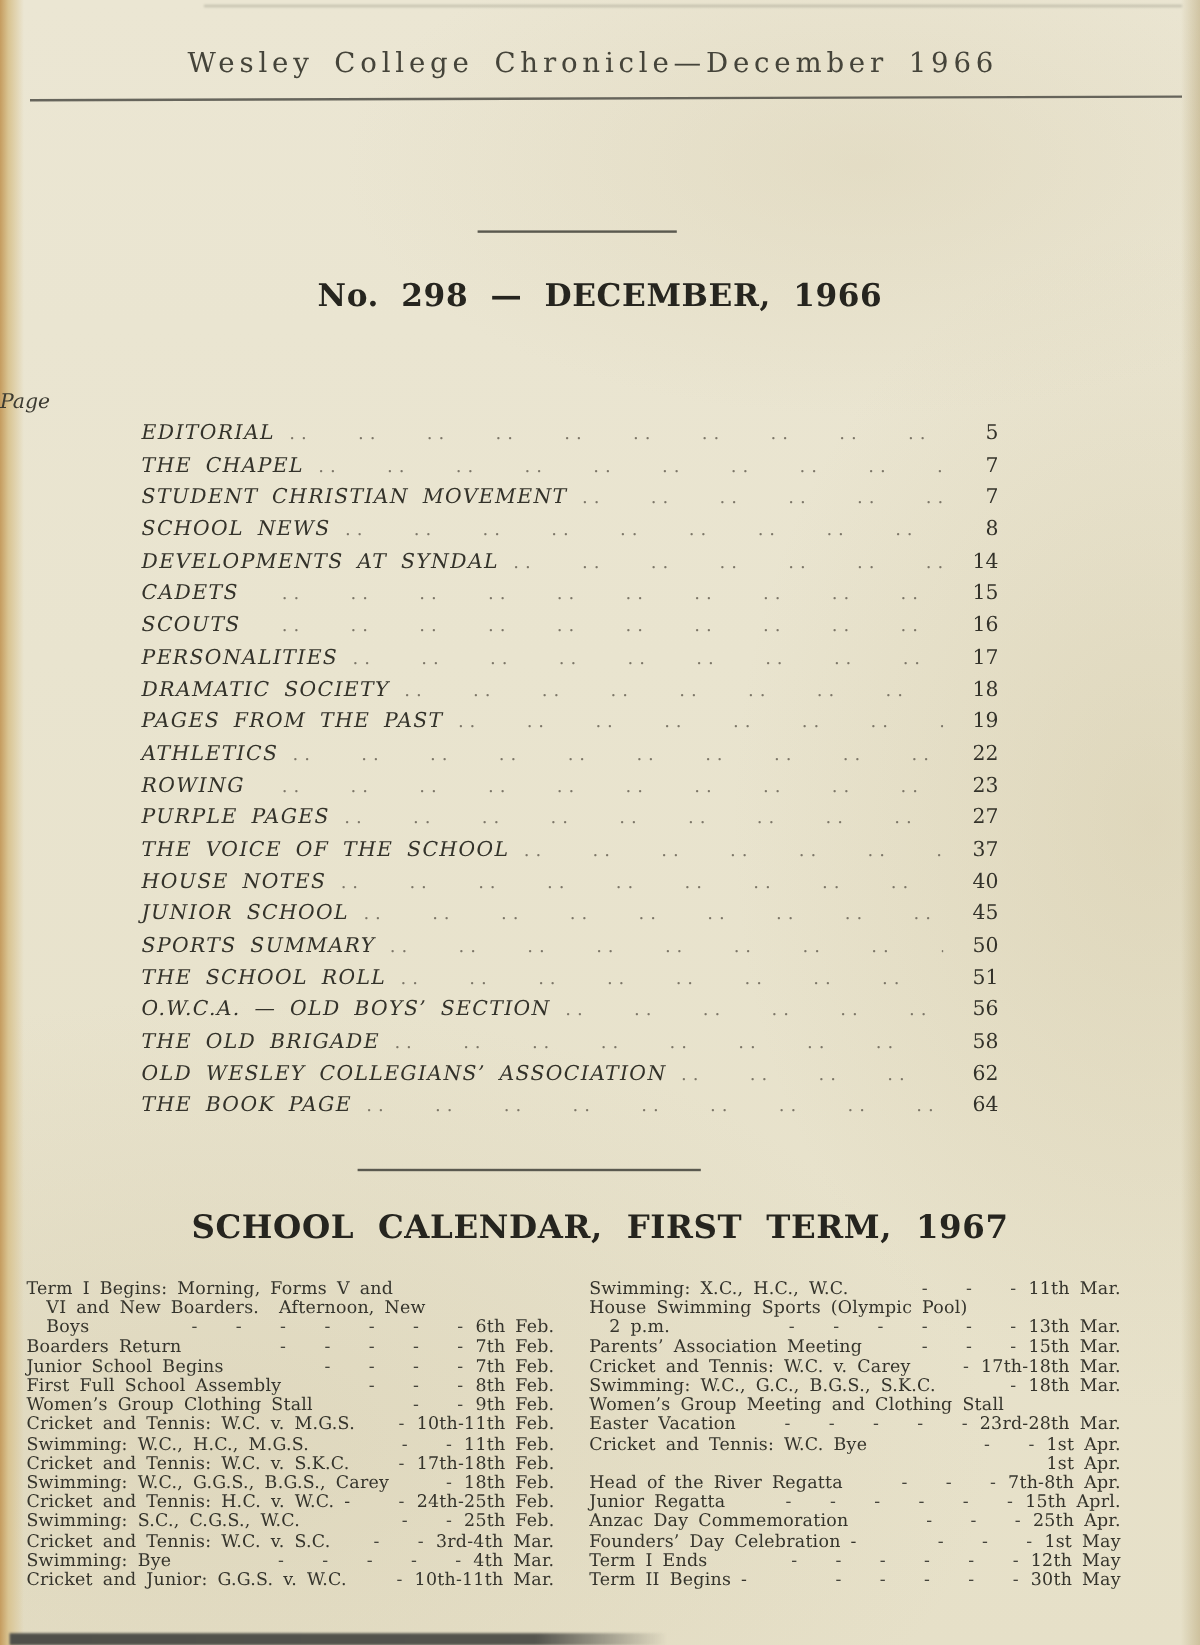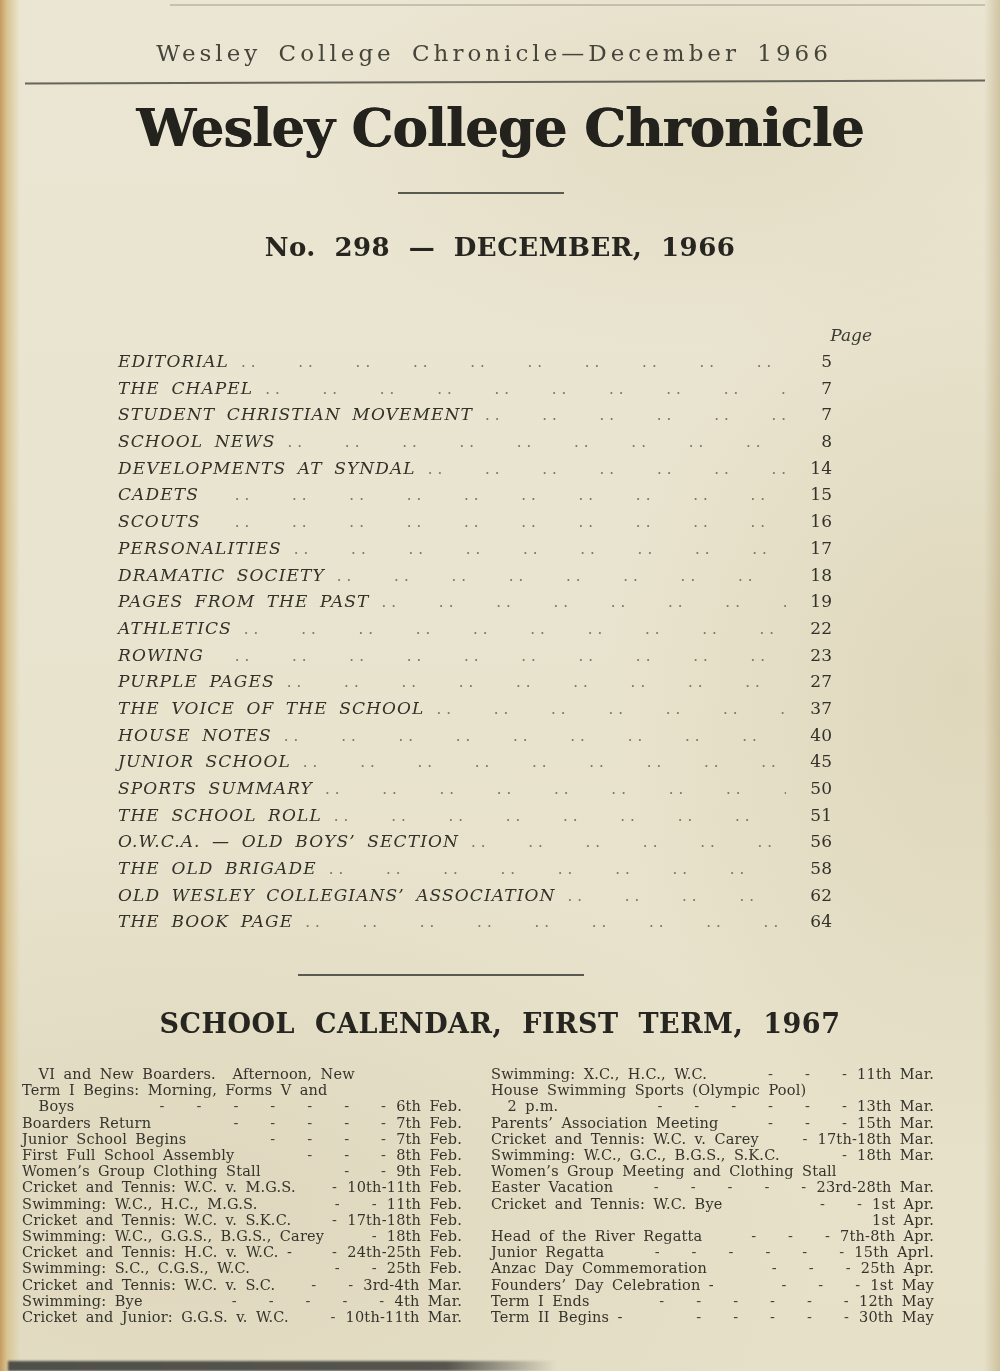--- a/index.html
+++ b/index.html
@@ -32,22 +32,22 @@
     background:#4f4e46;transform:rotate(-.18deg);opacity:.85;}
   .masthead{position:absolute;top:96px;left:0;right:0;margin:0;text-align:center;
     font-size:53px;font-weight:700;letter-spacing:-1px;color:#23221c;
     text-shadow:.6px 0 0 #23221c;}
   .rule-short{position:absolute;height:2px;background:#5a594f;}
   .rule-masthead{top:192px;left:398px;width:166px;}
   .issue-line{position:absolute;top:232px;left:0;right:0;text-align:center;
     font-size:26px;font-weight:700;letter-spacing:.5px;word-spacing:9px;color:#26251f;}
   .contents-heading{position:absolute;top:288px;left:0;right:0;text-align:center;
     font-size:18px;font-weight:700;letter-spacing:7px;color:#2c2b24;}
-  .page-col-label{position:absolute;top:325px;left:0;width:832px;text-align:right;
-    font-style:italic;font-size:17px;color:#3c3b32;padding-left:40px;}
+  .page-col-label{position:absolute;top:325px;left:0;width:832px;text-align:left;
+    font-style:italic;font-size:17px;color:#3c3b32;}
 
   .contents-list{position:absolute;top:351px;left:118px;width:714px;}
   .toc-row{display:flex;align-items:baseline;height:26.7px;}
   .toc-title{white-space:nowrap;font-size:17px;letter-spacing:1.1px;word-spacing:5px;color:#33322a;font-style:italic;}
   .toc-leader{flex:1;overflow:hidden;white-space:nowrap;text-align:right;
     font-size:15px;word-spacing:36px;letter-spacing:1px;color:#7c7668;padding:0 20px 0 12px;}
   .toc-page{width:46px;text-align:right;font-size:17px;color:#33322a;}
 
   .rule-calendar{top:974px;left:298px;width:286px;}
   .calendar-heading{position:absolute;top:1008px;left:0;right:0;margin:0;text-align:center;
@@ -67,21 +67,20 @@
 
 <div class="page">
   <div class="edge-left"></div>
   <div class="edge-right"></div>
   <div class="ghost-topline"></div>
   <div class="bottom-shadow"></div>
 
   <div class="running-header">Wesley College Chronicle—December 1966</div>
   <div class="rule-full"></div>
 
-  <h1 class="masthead">Wesley College Chronicle</h1>
   <div class="rule-short rule-masthead"></div>
 
   <div class="issue-line">No. 298 — DECEMBER, 1966</div>
   <div class="page-col-label">Page</div>
 
   <div class="contents-list">
       <div class="toc-row">
         <span class="toc-title">EDITORIAL</span>
         <span class="toc-leader">. . . . . . . . . . . . . . . . . . . .</span>
         <span class="toc-page">5</span>
@@ -192,26 +191,26 @@
         <span class="toc-page">64</span>
       </div>
     </div>
 
   <div class="rule-short rule-calendar"></div>
   <h2 class="calendar-heading">SCHOOL CALENDAR, FIRST TERM, 1967</h2>
 
   <div class="calendar">
     <div class="cal-col left">
         <div class="cal-row">
+          <span class="cal-label">Term I Begins: Morning, Forms V and</span>
+          <span class="cal-dashes"></span>
+          <span class="cal-date"></span>
+        </div>
+        <div class="cal-row">
           <span class="cal-label">  VI and New Boarders.  Afternoon, New</span>
-          <span class="cal-dashes"></span>
-          <span class="cal-date"></span>
-        </div>
-        <div class="cal-row">
-          <span class="cal-label">Term I Begins: Morning, Forms V and</span>
           <span class="cal-dashes"></span>
           <span class="cal-date"></span>
         </div>
         <div class="cal-row">
           <span class="cal-label">  Boys</span>
           <span class="cal-dashes">- - - - - - -</span>
           <span class="cal-date">6th Feb.</span>
         </div>
         <div class="cal-row">
           <span class="cal-label">Boarders Return</span>

